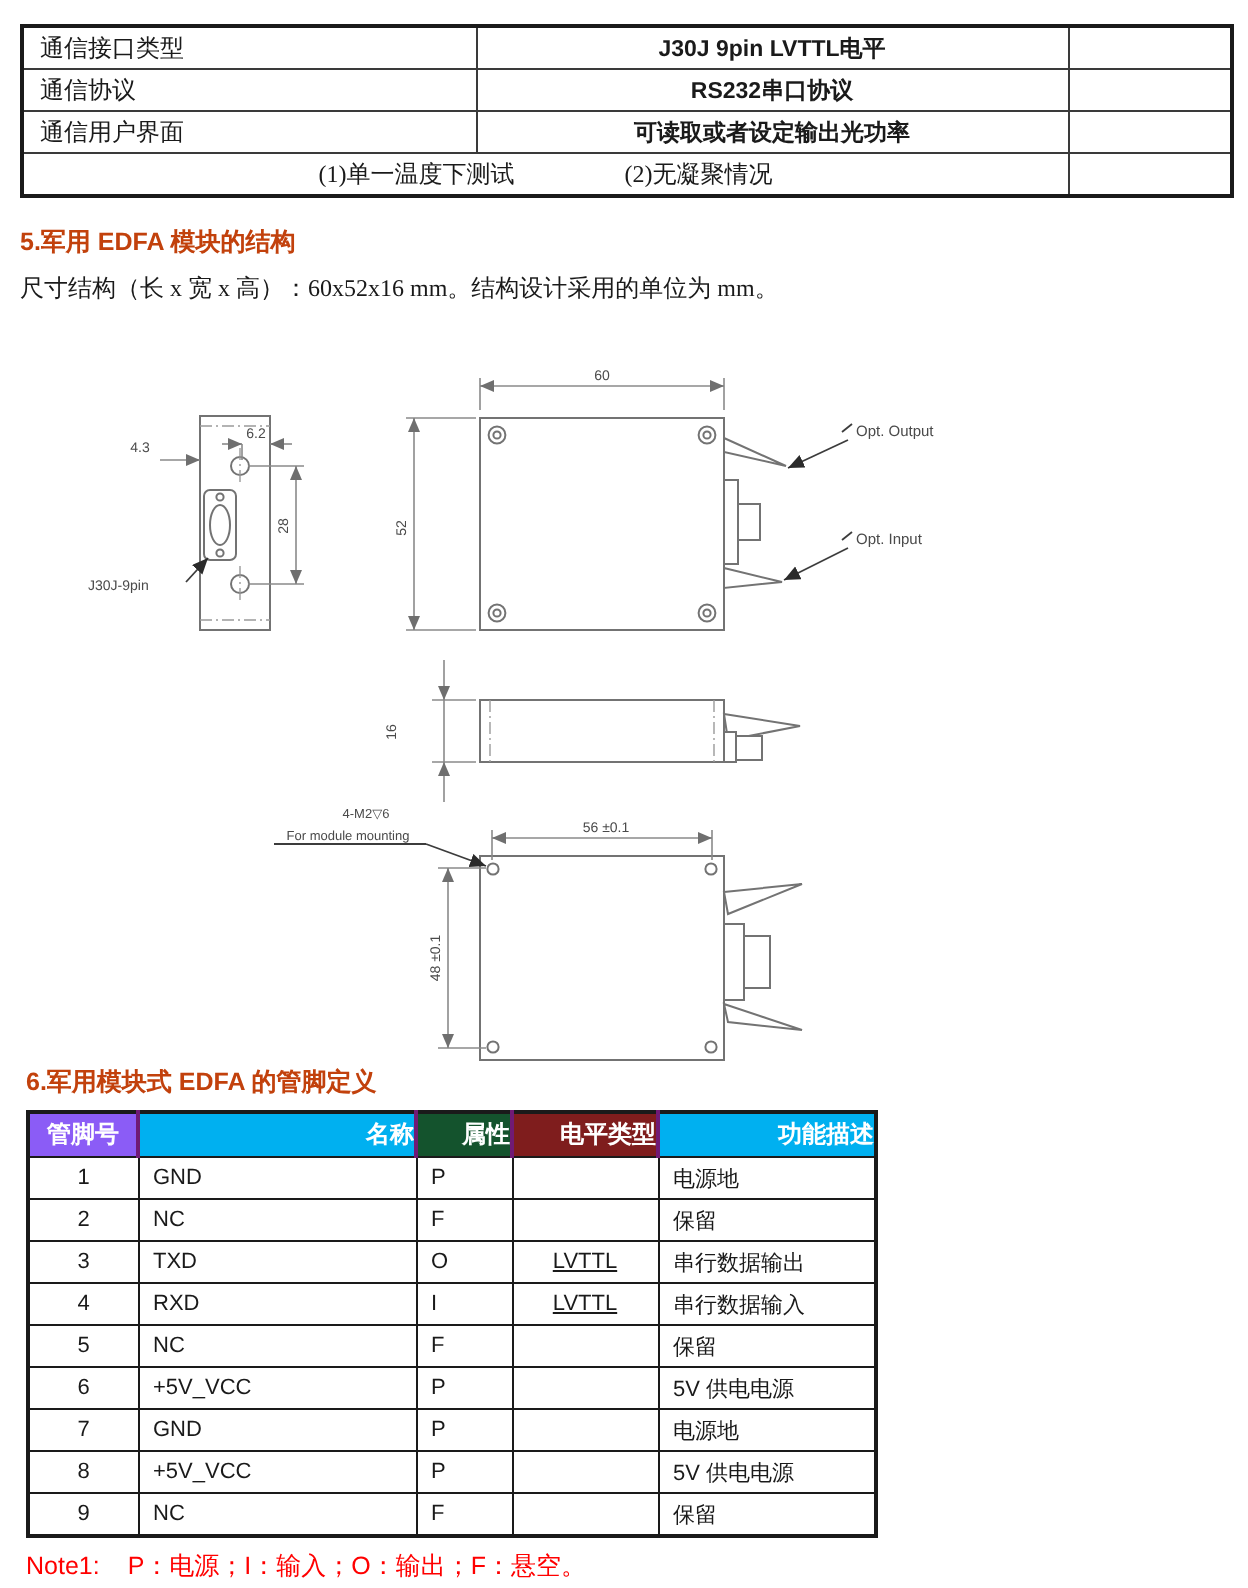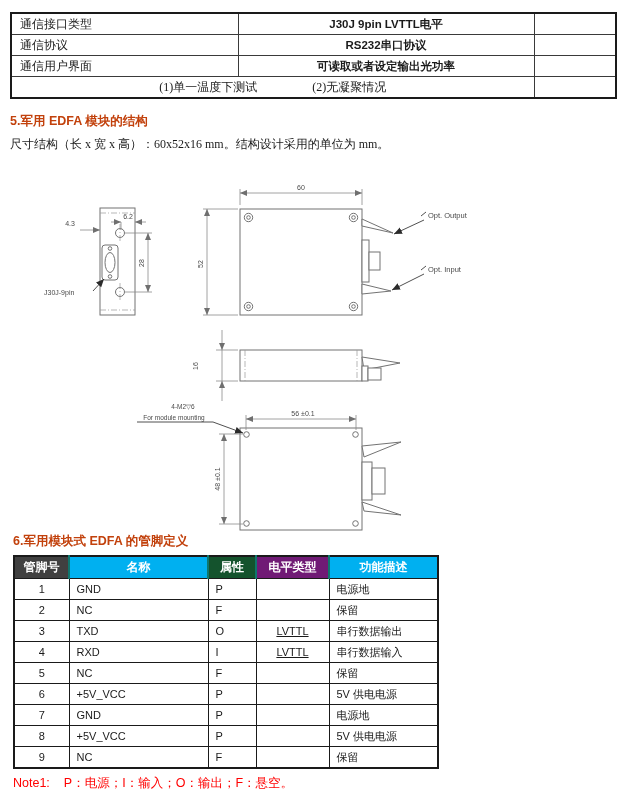--- a/index.html
+++ b/index.html
@@ -54,21 +54,21 @@
   #pin-table{
     left:13px;top:555px;width:424px;
     border-collapse:collapse;table-layout:fixed;
     font-family:"Liberation Sans","DejaVu Sans",sans-serif;font-size:11px;
     border:2px solid #1a1a1a;
   }
   #pin-table th{
     color:#ffffff;font-weight:bold;font-size:12px;height:21px;
     border:1px solid #1a1a1a;text-align:center;padding:0;
   }
-  #pin-table th + th{border-left:2px solid #0f766e;}
+  #pin-table th + th{border-left:2px solid #701a75;text-align:right;}
   #pin-table td{
     border:1px solid #1a1a1a;height:20px;padding:0 7px;vertical-align:middle;
   }
   #pin-table td.a0{text-align:center;padding:0;}
   #pin-table td.a3{text-align:center;padding:0;text-decoration:underline;}
 
   
   #note-line{
     left:13px;top:775px;
     font-family:"Liberation Sans","DejaVu Sans",sans-serif;
@@ -246,24 +246,24 @@
 <table id="pin-table" class="abs">
   <colgroup>
     <col style="width:55px">
       <col style="width:139px">
       <col style="width:48px">
     <col style="width:73px">
       <col style="width:109px">
   </colgroup>
   <thead>
     <tr>
-      <th style="background-color: #404040;">管脚号</th>
+      <th style="background-color: #8b5cf6;">管脚号</th>
       <th style="background-color: rgb(0, 176, 240);">名称</th>
       <th style="background-color: #14532d;">属性</th>
-      <th style="background-color: #701a75;">电平类型</th>
+      <th style="background-color: #7f1d1d;">电平类型</th>
       <th style="background-color: rgb(0, 176, 240);">功能描述</th>
     </tr>
   </thead>
   <tbody>
       <tr>
         <td class="a0">1</td>
         <td class="a1">GND</td>
         <td class="a2">P</td>
         <td class="a3"></td>
         <td class="a4">电源地</td>

